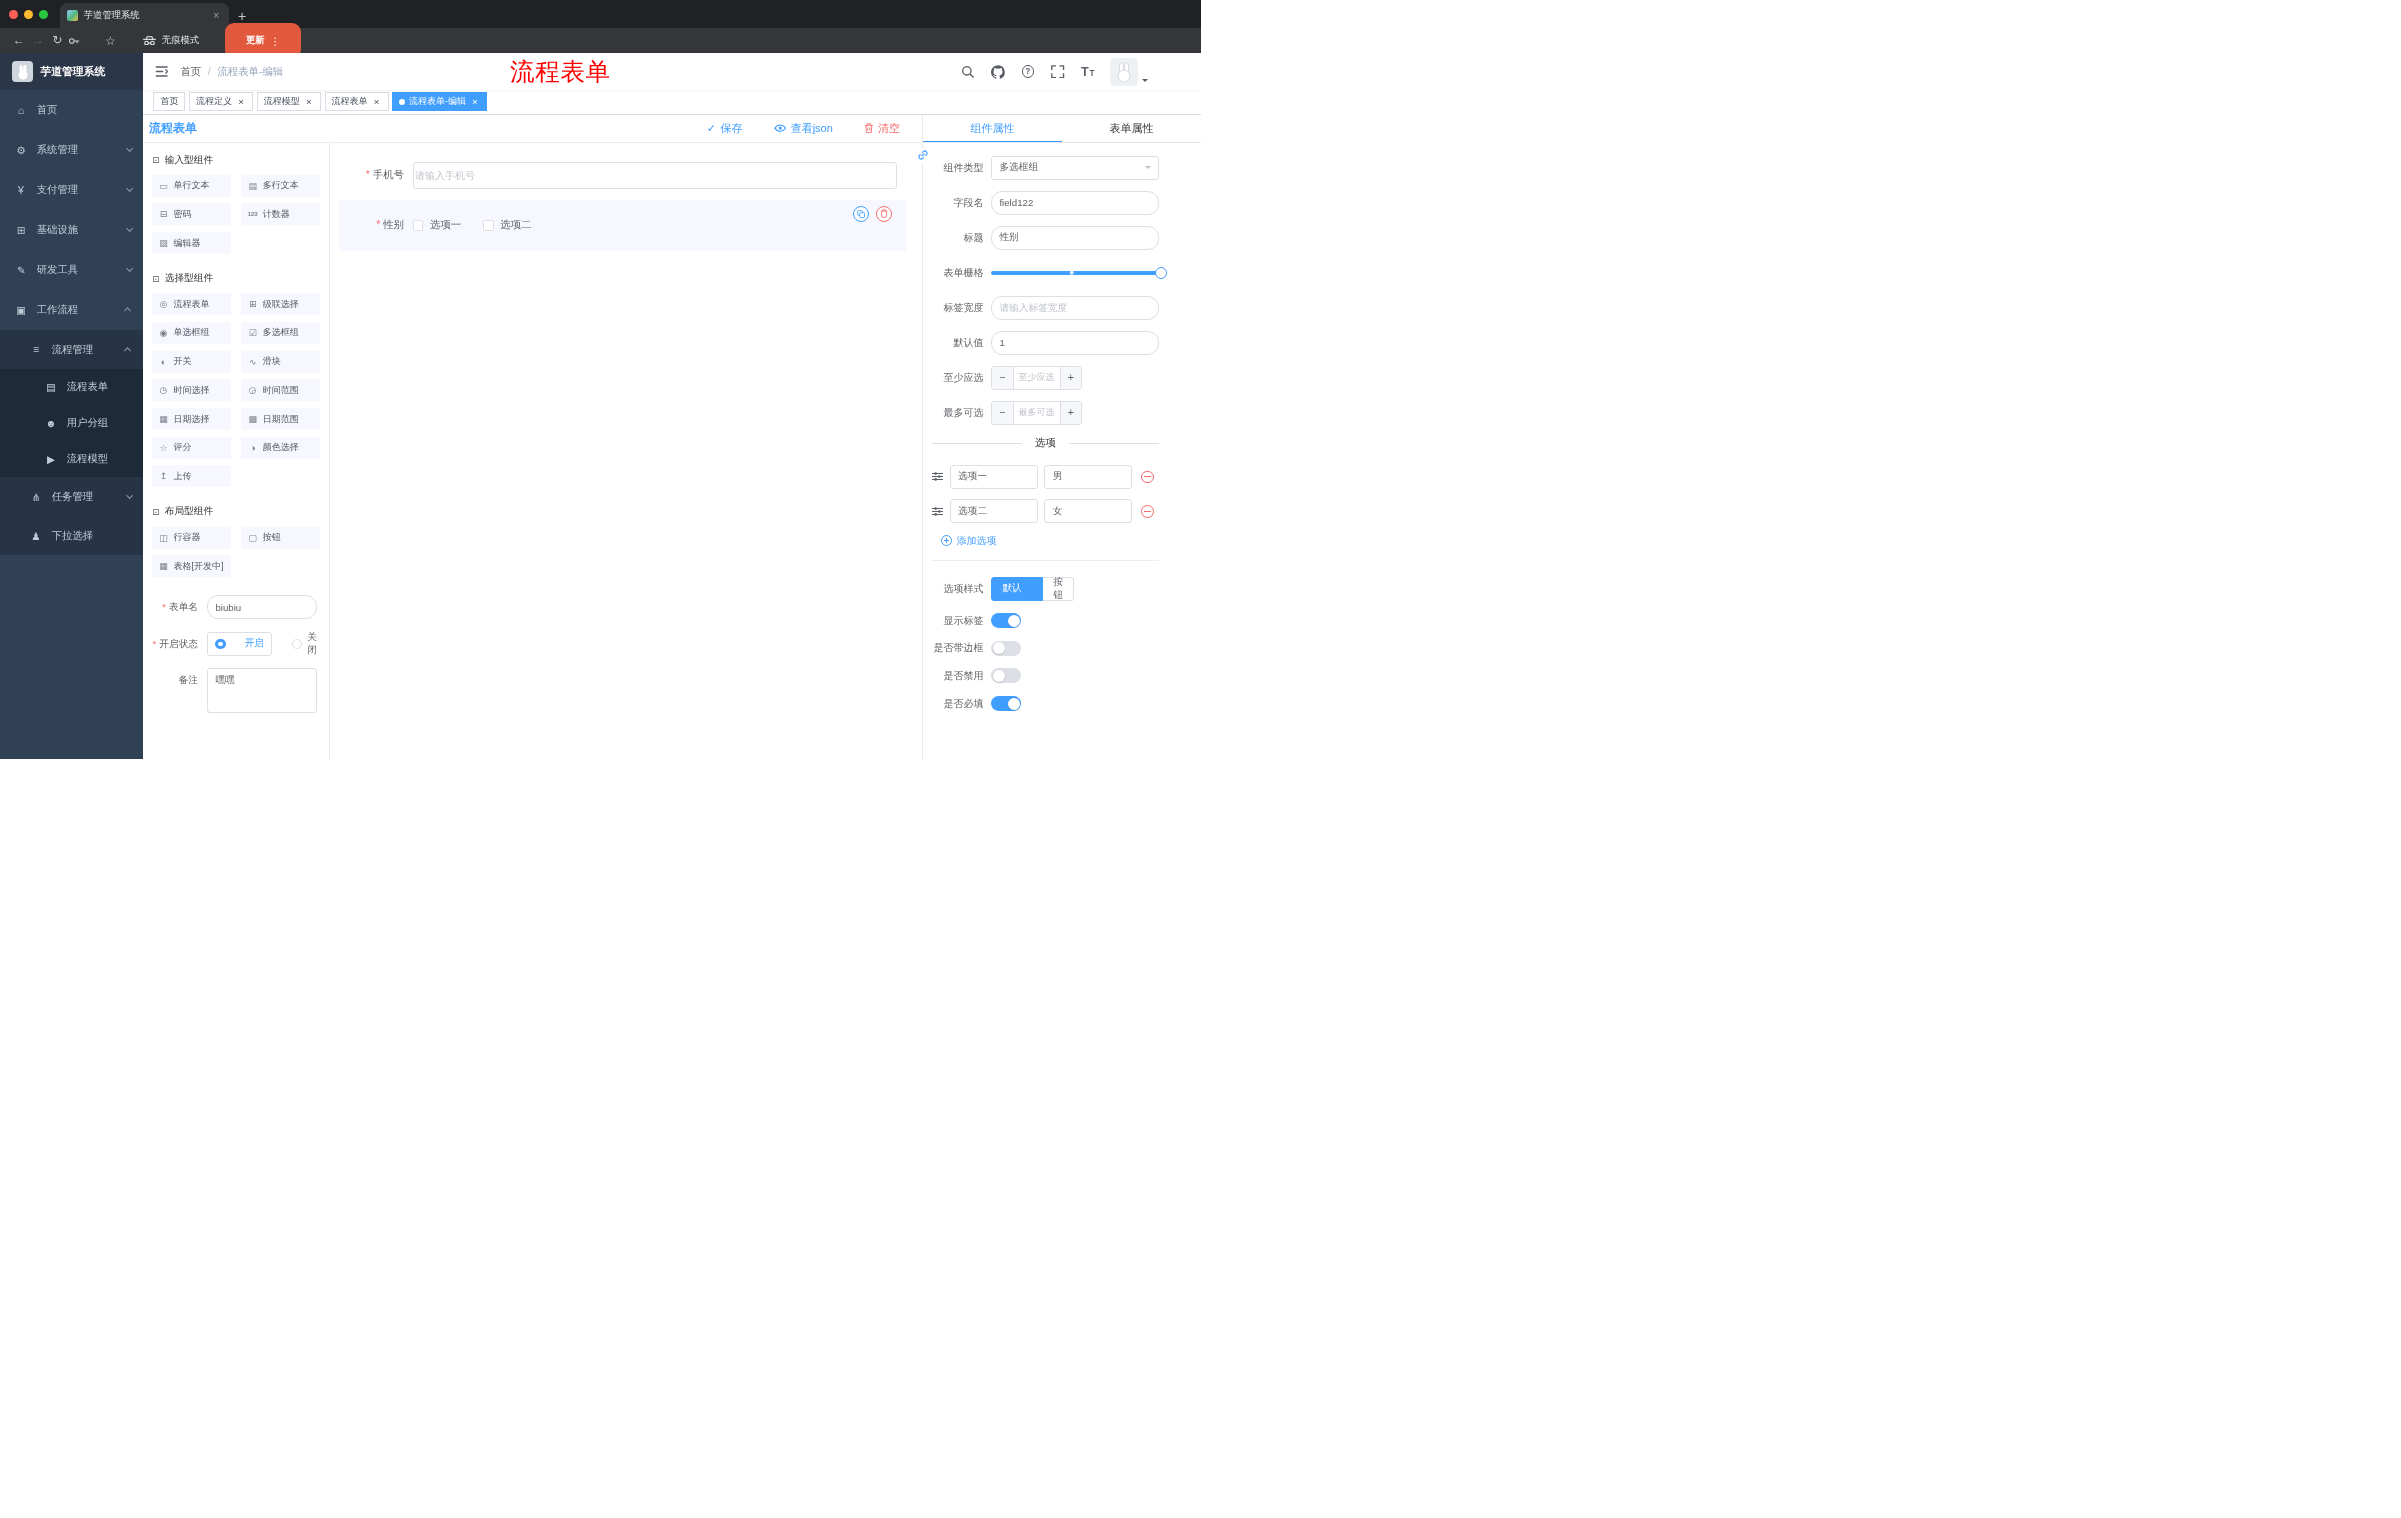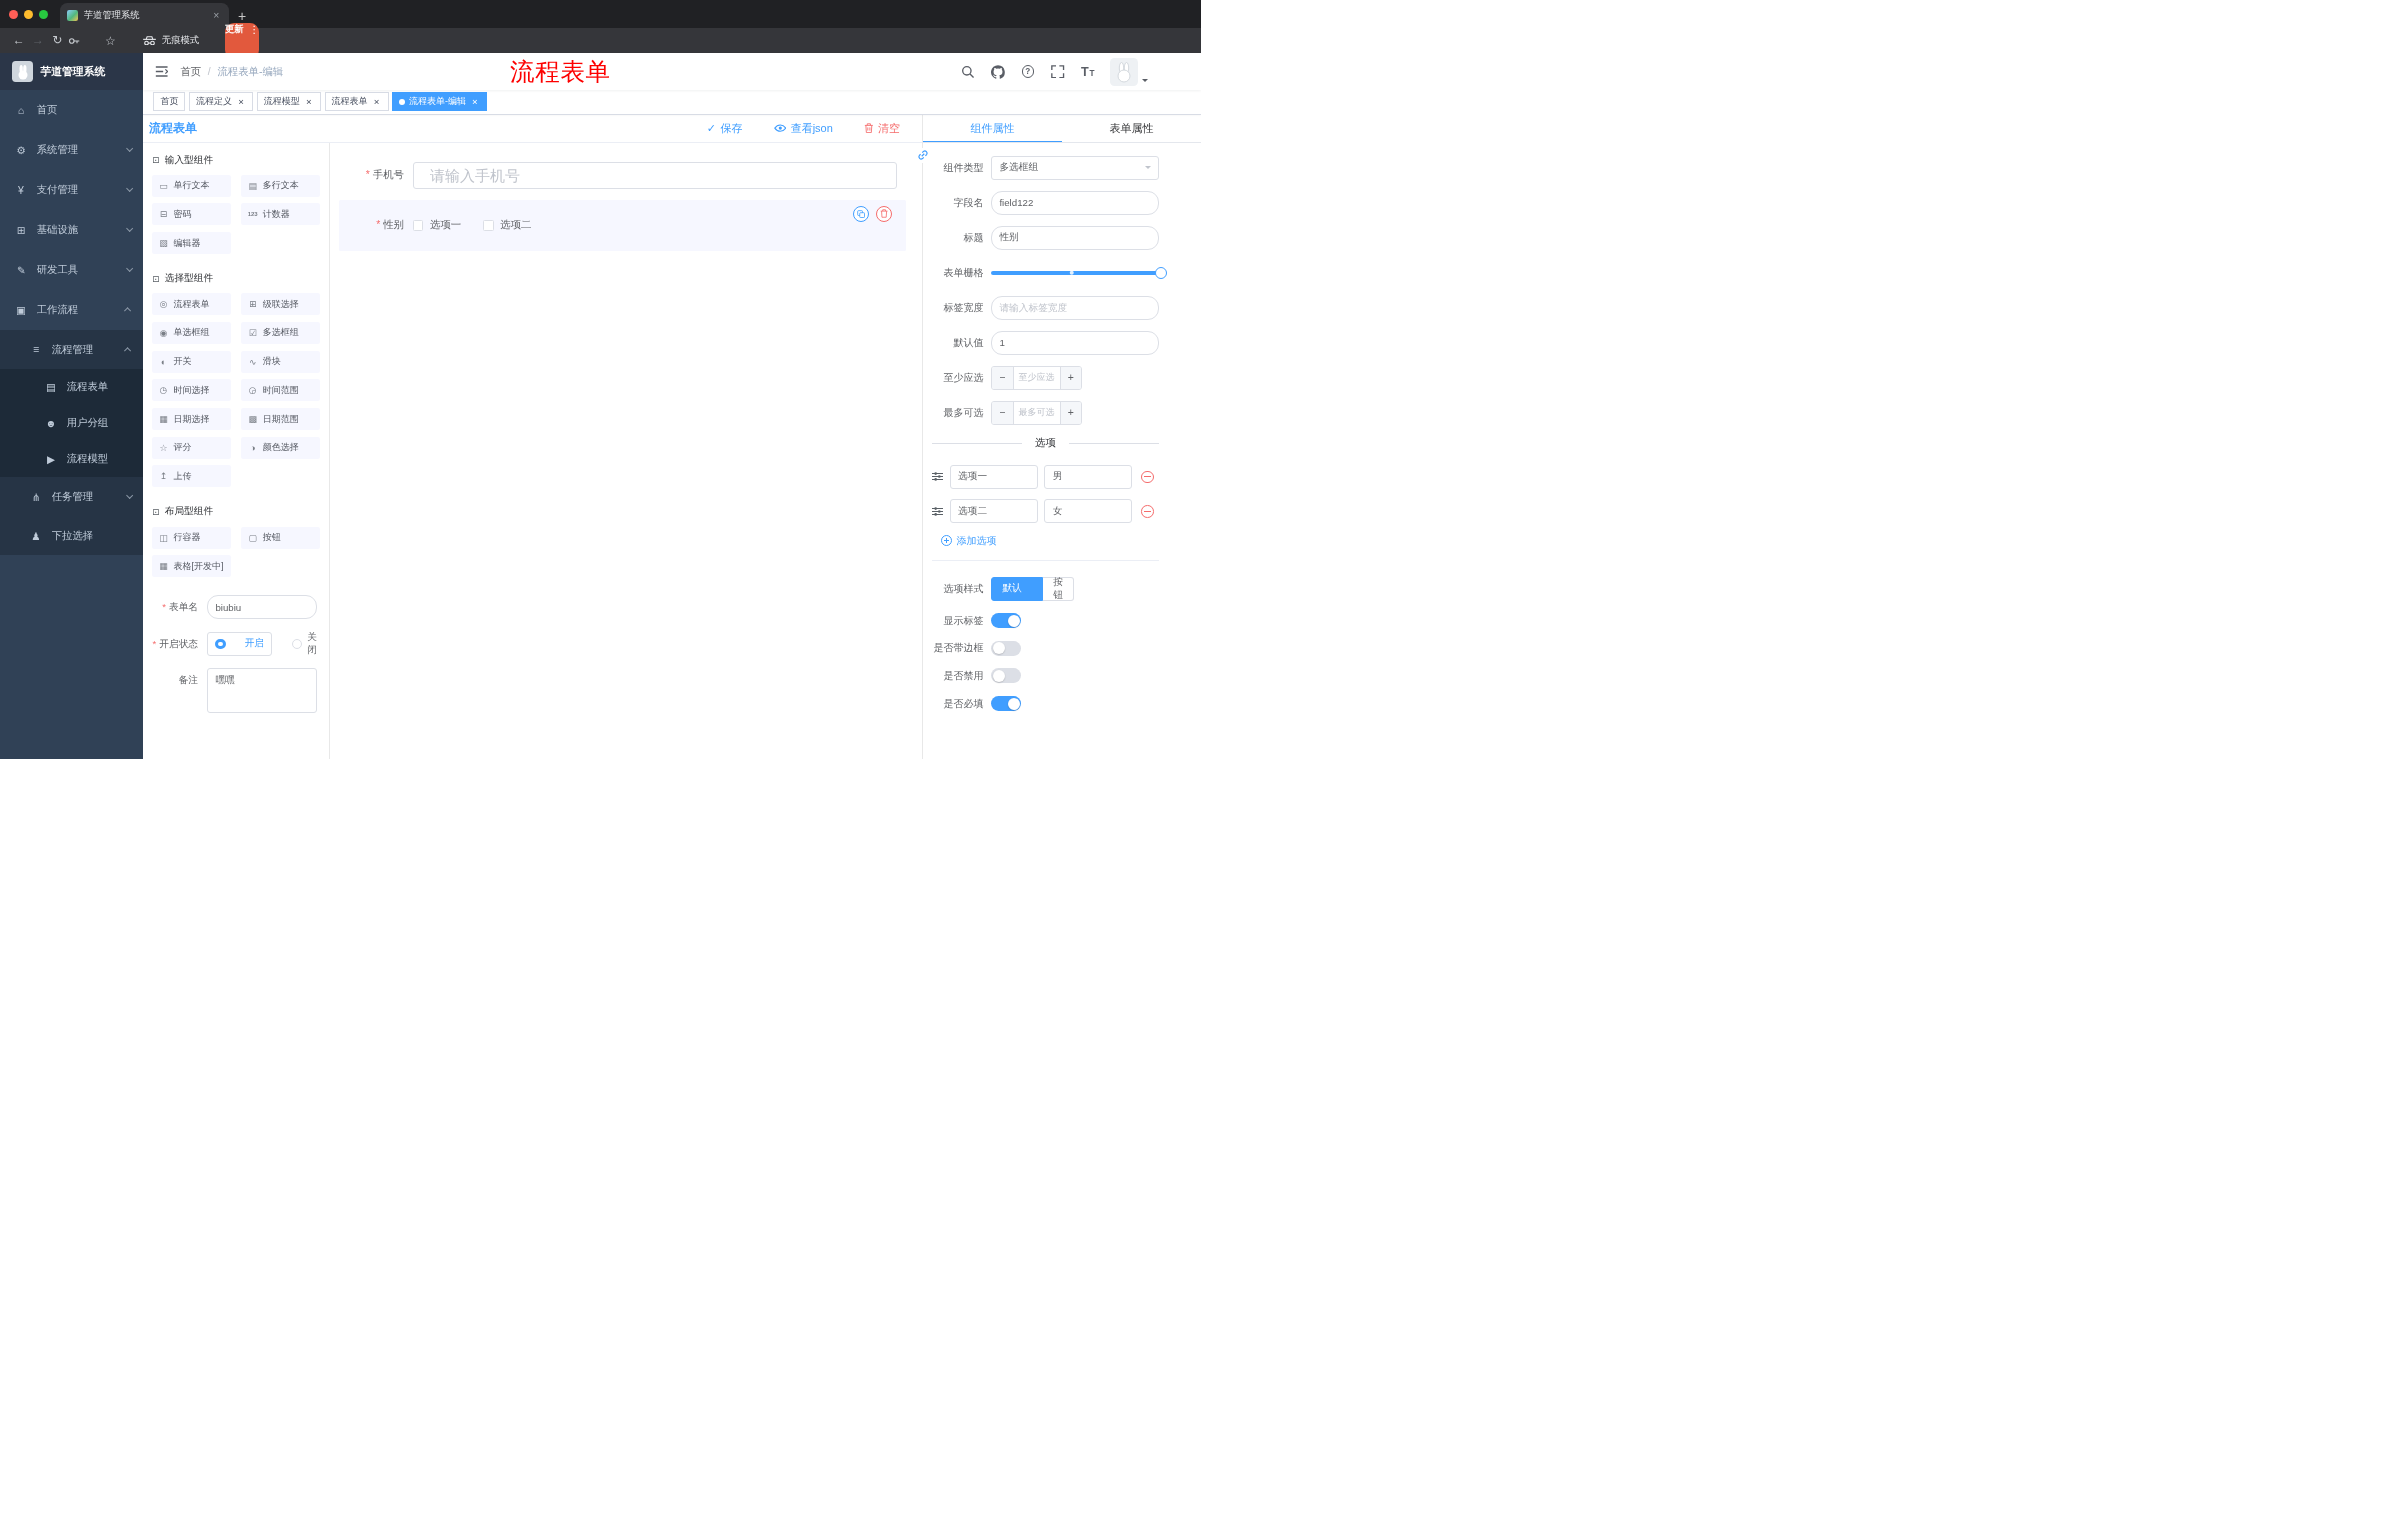--- a/index.html
+++ b/index.html
@@ -24,21 +24,21 @@
 .navbtn.dis{color:#5f6368}
 .back::before{content:"←"}.fwd::before{content:"→"}.rel::before{content:"↻"}
 .urlbox{flex:1;height:19.3px;margin:0 7.4px;background:#202124;border-radius:9.7px;display:flex;align-items:center;padding:0 9.7px;gap:6px;font-size:9.3px;color:#9aa0a6;cursor:text}
 .warn-ic::before{content:"⚠";font-size:8.2px;color:#9aa0a6}
 .url-sep{width:0.7px;height:10.4px;background:#5f6368}
 .url-host{color:#e8eaed}
 .url-path{color:#9aa0a6}
 .tool-right{display:flex;align-items:center;gap:23px}
 .star-ic::before{content:"☆";font-size:12px;color:#c7cbd0}
 .incog{display:flex;align-items:center;gap:5.2px;color:#e8eaed;font-size:9.3px;margin:0 3px}
-.update-pill{height:36px;border-radius:9px;background:#e2593d;color:#fff;display:flex;gap:5.2px;padding:0 0;font-size:9.3px;font-weight:600;cursor:pointer}
+.update-pill{height:36px;border-radius:9px;background:#e2593d;color:#fff;display:flex;align-items:center;gap:5.2px;padding:0 21px;font-size:9.3px;font-weight:600;cursor:pointer}
 .dots::before{content:"⋮";font-weight:400;font-size:10.4px}
 
 
 .app{display:flex;height:706px}
 .sidebar{width:143px;background:#304156;color:#bfcbd9;flex-shrink:0;display:flex;flex-direction:column;overflow:hidden}
 .logo{height:37px;display:flex;align-items:center;gap:7.4px;padding-left:12px;background:#2b3648;flex-shrink:0}
 .logo-avatar{width:21px;height:21px;border-radius:3.7px;background:#cfd6dd;display:flex;align-items:center;justify-content:center;overflow:hidden}
 .logo-title{color:#fff;font-size:10.8px;font-weight:700}
 .menu{flex:1;overflow:hidden}
 .mi{display:flex;align-items:center;height:40px;padding:0 12px 0 15px;font-size:10.4px;cursor:pointer}
@@ -112,21 +112,21 @@
 .radios{display:flex;align-items:center;gap:19.3px;height:24px}
 .radio{display:flex;align-items:center;gap:5.2px;font-size:9.7px;color:#606266;cursor:pointer}
 .rdot{width:10.4px;height:10.4px;border-radius:50%;border:0.7px solid #dcdfe6;background:#fff;flex-shrink:0}
 .radio.sel{color:#409eff}
 .radio.sel .rdot{border:3px solid #409eff}
 
 
 .canvas{flex:1;padding:19.3px 16.3px 0 9px;min-width:0;background:#fff}
 .crow{display:flex;align-items:center;margin-bottom:11px}
 .clabel{width:74px;flex-shrink:0;text-align:right;padding-right:9px;font-size:10.4px;color:#606266}
-.cinput{flex:1;height:27px;border:0.7px solid #dcdfe6;border-radius:3px;padding:0 16px;font-size:15px;color:#606266;margin-right:9px;outline:none;font-family:inherit;background:#fff}
+.cinput{flex:1;height:27px;border:0.7px solid #dcdfe6;border-radius:3px;padding:0 1px;font-size:10px;color:#606266;margin-right:9px;outline:none;font-family:inherit;background:#fff}
 .cinput::placeholder{color:#c0c4cc}
 .active-comp{position:relative;background:#f6f7ff;padding:18.6px 0;border-radius:1.5px}
 .active-comp .crow{margin-bottom:0}
 .cbgroup{display:flex;align-items:center;gap:22px}
 .cb{display:flex;align-items:center;gap:6.7px;font-size:10.4px;color:#606266;cursor:pointer}
 .cbbox{width:10.4px;height:10.4px;border:0.7px solid #dcdfe6;border-radius:1.5px;background:#fff;flex-shrink:0}
 .comp-acts{position:absolute;top:6px;right:13.4px;display:flex;gap:6.7px}
 .cbtn{width:16.3px;height:16.3px;border-radius:50%;background:#fff;display:flex;align-items:center;justify-content:center;border:0.7px solid;cursor:pointer}
 .cbtn.copy{color:#409eff;border-color:#409eff}
 .cbtn.del{color:#f56c6c;border-color:#f56c6c}

